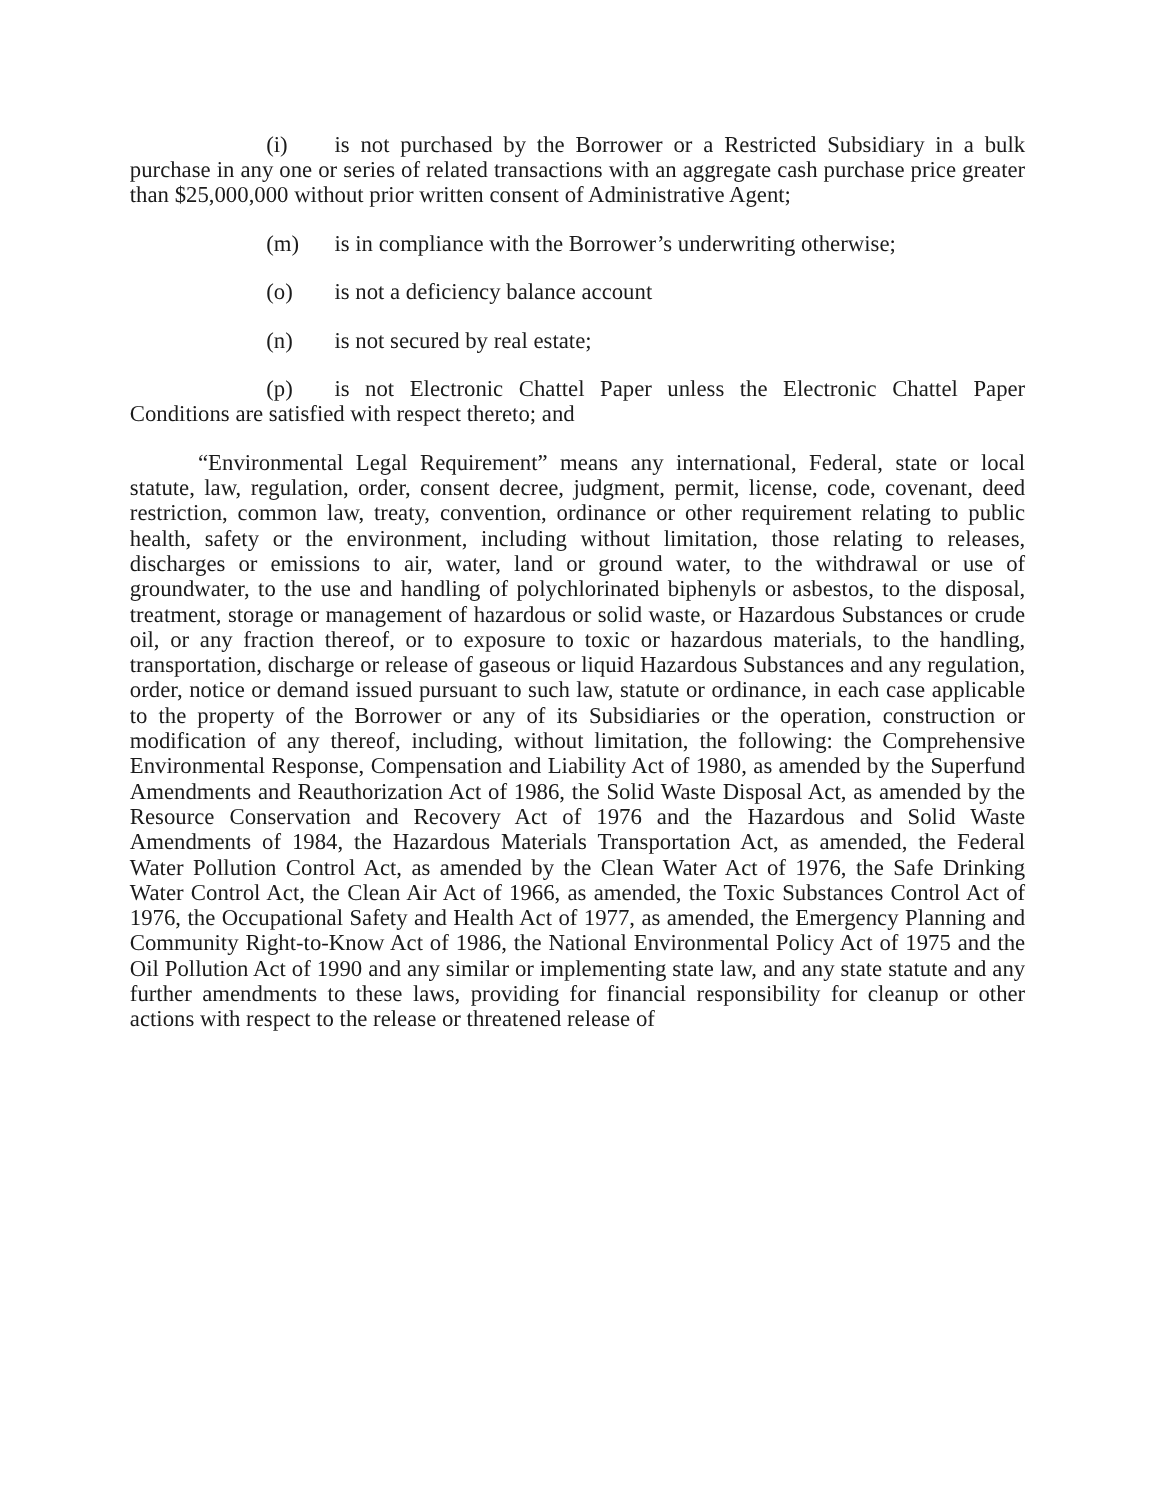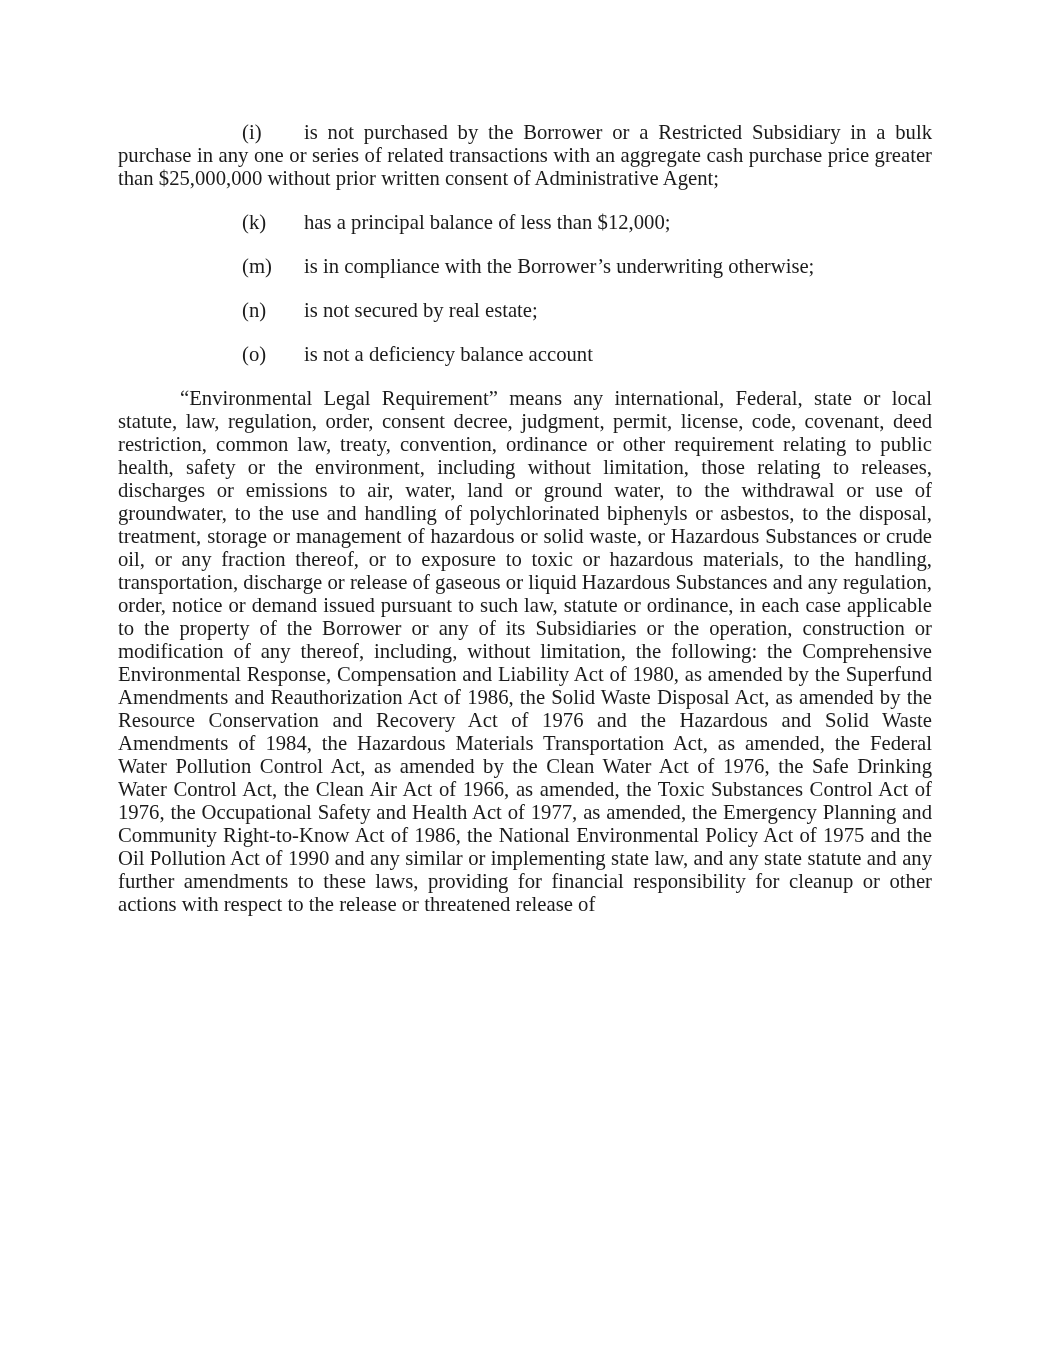--- a/index.html
+++ b/index.html
@@ -61,29 +61,29 @@
 </style>
 </head>
 <body>
 
 <div class="page">
   <div class="content">
 
     <p class="clause"><span class="marker">(i)</span><span>is not purchased by the Borrower or a Restricted Subsidiary in a bulk purchase in any one or series of related transactions with an aggregate cash purchase price greater than $25,000,000 without prior written consent of Administrative Agent;</span></p>
 
 
-    <p class="clause"><span class="marker">(k)</span><span>has a principal balance of less than $12,000;</span></p>
 
 
     <p class="clause"><span class="marker">(m)</span><span>is in compliance with the Borrower’s underwriting otherwise;</span></p>
 
+    <p class="clause"><span class="marker">(o)</span><span>is not a deficiency balance account</span></p>
+
     <p class="clause"><span class="marker">(n)</span><span>is not secured by real estate;</span></p>
 
-    <p class="clause"><span class="marker">(o)</span><span>is not a deficiency balance account</span></p>
-
+    <p class="clause"><span class="marker">(p)</span><span>is not Electronic Chattel Paper unless the Electronic Chattel Paper Conditions are satisfied with respect thereto; and</span></p>
 
 
     <p class="definition"><span class="term">“Environmental Legal Requirement”</span><span> means any international, Federal, state or local statute, law, regulation, order, consent decree, judgment, permit, license, code, covenant, deed restriction, common law, treaty, convention, ordinance or other requirement relating to public health, safety or the environment, including without limitation, those relating to releases, discharges or emissions to air, water, land or ground water, to the withdrawal or use of groundwater, to the use and handling of polychlorinated biphenyls or asbestos, to the disposal, treatment, storage or management of hazardous or solid waste, or Hazardous Substances or crude oil, or any fraction thereof, or to exposure to toxic or hazardous materials, to the handling, transportation, discharge or release of gaseous or liquid Hazardous Substances and any regulation, order, notice or demand issued pursuant to such law, statute or ordinance, in each case applicable to the property of the Borrower or any of its Subsidiaries or the operation, construction or modification of any thereof, including, without limitation, the following:  the Comprehensive Environmental Response, Compensation and Liability Act of 1980, as amended by the Superfund Amendments and Reauthorization Act of 1986, the Solid Waste Disposal Act, as amended by the Resource Conservation and Recovery Act of 1976 and the Hazardous and Solid Waste Amendments of 1984, the Hazardous Materials Transportation Act, as amended, the Federal Water Pollution Control Act, as amended by the Clean Water Act of 1976, the Safe Drinking Water Control Act, the Clean Air Act of 1966, as amended, the Toxic Substances Control Act of 1976, the Occupational Safety and Health Act of 1977, as amended, the Emergency Planning and Community Right-to-Know Act of 1986, the National Environmental Policy Act of 1975 and the Oil Pollution Act of 1990 and any similar or implementing state law, and any state statute and any further amendments to these laws, providing for financial responsibility for cleanup or other actions with respect to the release or threatened release of</span></p>
 
   </div>
 
   <div class="page-number">-33-</div>
   <div class="doc-id">116549.01049/133615933v.2</div>
 </div>
 

